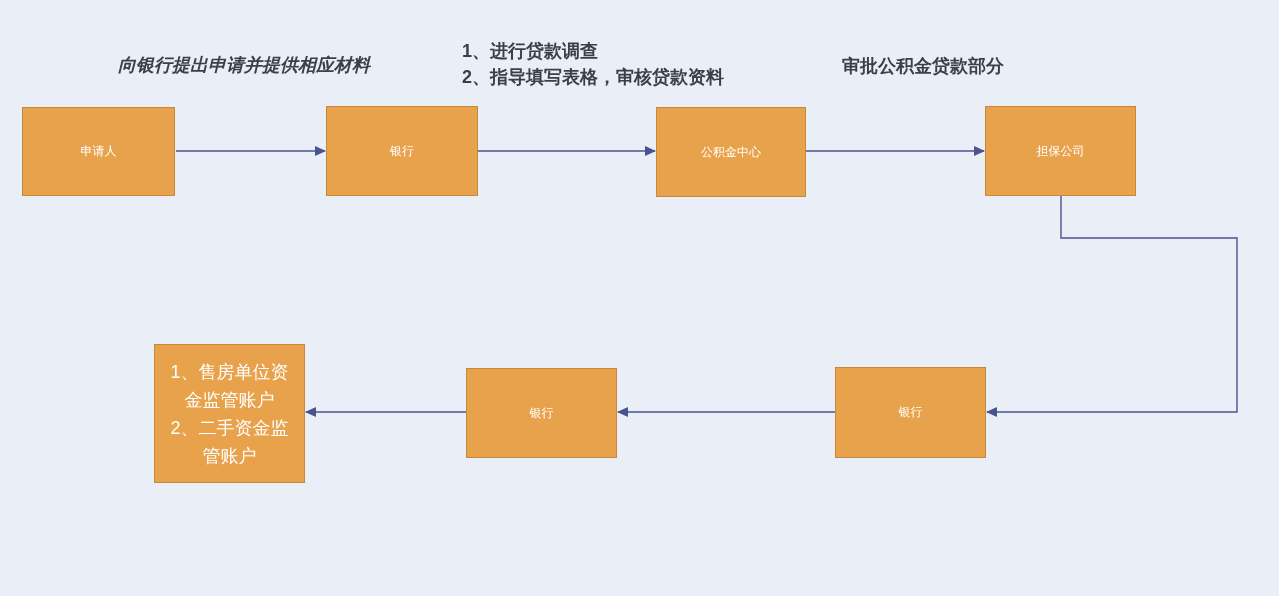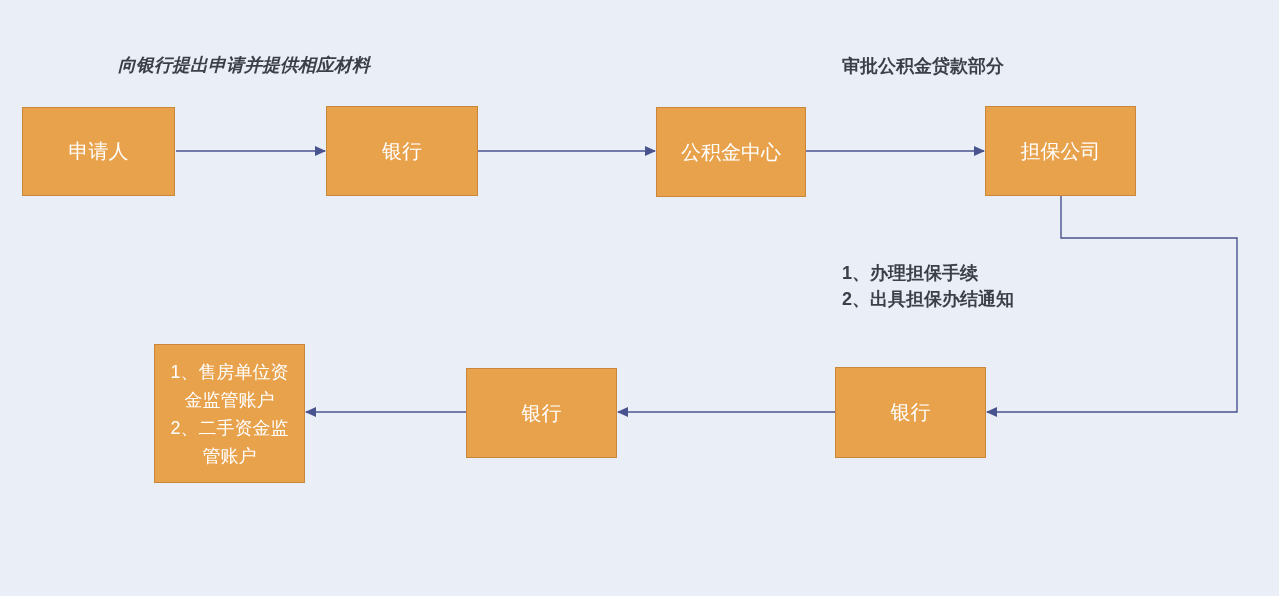--- a/index.html
+++ b/index.html
@@ -24,21 +24,21 @@
   .node {
     position: absolute;
     box-sizing: border-box;
     background: #E9A24C;
     border: 1.5px solid #C9873B;
     color: #FFFFFF;
     display: flex;
     align-items: center;
     justify-content: center;
     text-align: center;
-    font-size: 20px;
+    font-size: 12px;
   }
   .node.multiline {
     font-size: 18px;
     line-height: 28px;
     white-space: pre-line;
   }
   .note {
     position: absolute;
     font-weight: bold;
     color: #3A3F48;
@@ -107,21 +107,21 @@
 
   <div class="node multiline" id="n-supervision-accounts">
     <span>1、售房单位资
 金监管账户
 2、二手资金监
 管账户</span>
   </div>
 
   <div class="note" id="a-apply">向银行提出申请并提供相应材料</div>
 
+  <div class="note" id="a-loan-survey">1、进行贷款调查
+2、指导填写表格，审核贷款资料</div>
 
   <div class="note" id="a-approve-fund">审批公积金贷款部分</div>
 
-  <div class="note" id="a-guarantee-steps">1、办理担保手续
-2、出具担保办结通知</div>
 
 
 
 </div>
 
 </body></html>

